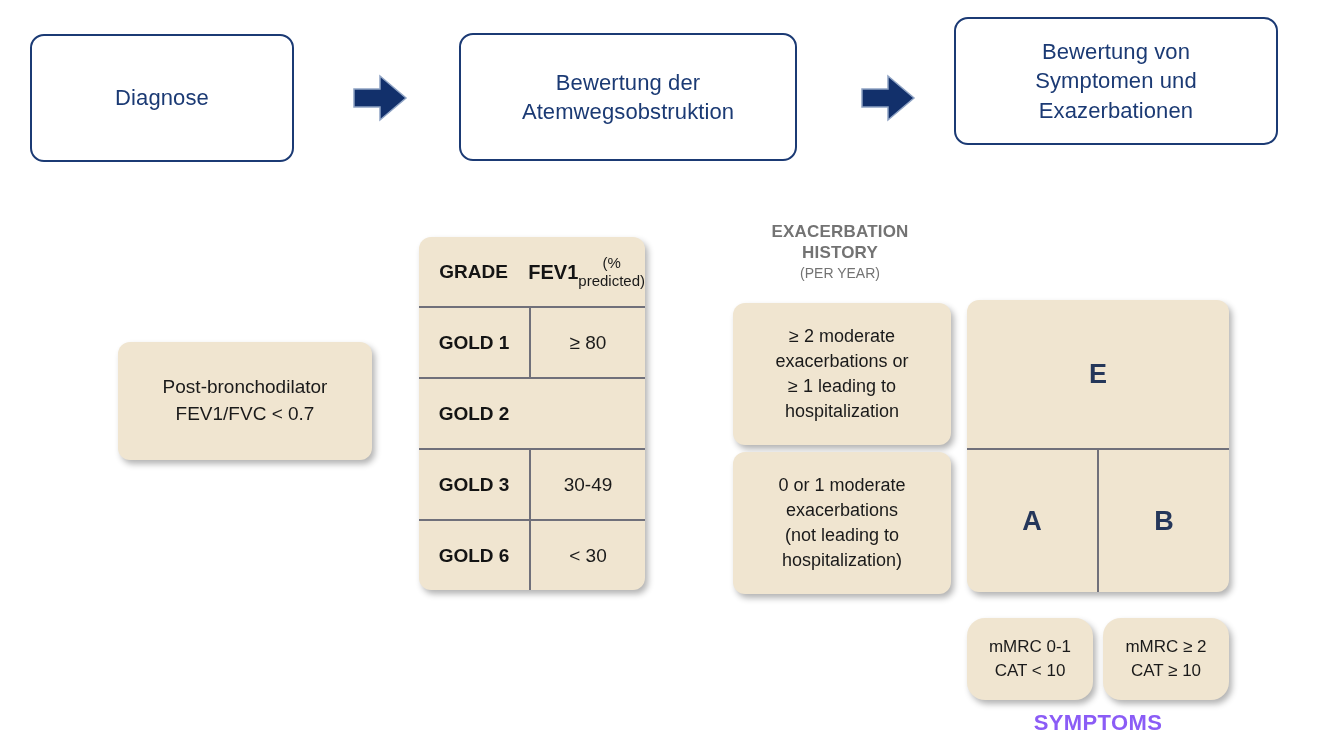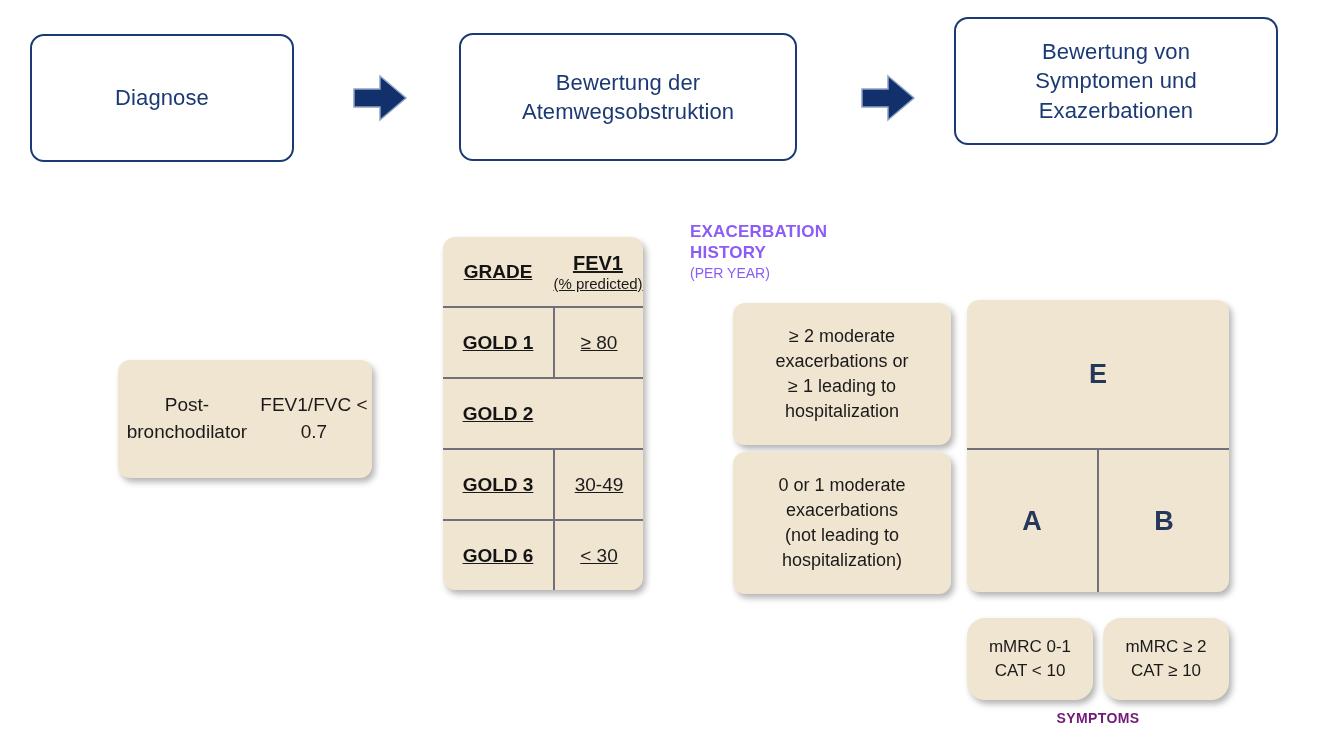--- a/index.html
+++ b/index.html
@@ -60,71 +60,69 @@
     color: #1a1a1a;
   }
 
   
   #postbd-card {
     left: 118px;
     top: 342px;
     width: 254px;
     height: 118px;
     display: flex;
-    flex-direction: row;
+    flex-direction: column;
     align-items: center;
     justify-content: center;
     text-align: center;
     font-size: 19px;
     line-height: 1.42;
-    margin-top: 18px;
   }
 
   
   #gold-table {
-    left: 443px;
+    left: 419px;
     top: 237px;
-    width: 200px;
+    width: 226px;
     height: 353px;
     display: flex;
     flex-direction: column;
     overflow: hidden;
-    text-decoration: underline;
   }
   .gold-row {
     display: flex;
     flex: 1 1 0;
     align-items: stretch;
     border-top: 2px solid #70707a;
   }
   .gold-row.head { border-top: none; }
   .gold-cell {
     display: flex;
     align-items: center;
     justify-content: center;
     text-align: center;
     box-sizing: border-box;
   }
   .gold-cell.c1 { width: 110px; }
   .gold-cell.c2 { flex: 1; border-left: 2px solid #70707a; }
   .gold-row.head .gold-cell.c2 { border-left: none; }
   .gold-grade-label { font-size: 19px; font-weight: bold; color: #141414; }
   .gold-val { font-size: 19px; color: #1a1a1a; }
-  .fev1-head { display: flex; flex-direction: column; align-items: center; justify-content: center; line-height: 1.2; }
+  .fev1-head { display: flex; flex-direction: row; align-items: center; justify-content: center; line-height: 1.2; }
   .fev1-head .t1 { font-size: 20px; font-weight: bold; color: #141414; }
   .fev1-head .t2 { font-size: 15px; color: #1a1a1a; }
 
   
   #exac-heading {
     position: absolute;
     left: 690px;
     top: 222px;
     width: 300px;
-    text-align: left;
-    color: #8b5cf6;
+    text-align: center;
+    color: #737373;
     line-height: 1.22;
   }
   #exac-heading .h1 { font-size: 17px; font-weight: bold; letter-spacing: .2px; display: block; }
   #exac-heading .h2 { font-size: 17px; font-weight: bold; letter-spacing: .2px; display: block; }
   #exac-heading .h3 { font-size: 14px; display: block; margin-top: 2px; }
 
   .exac-card {
     width: 218px;
     display: flex;
     align-items: center;
@@ -187,24 +185,24 @@
   }
   #mmrc-card-0 { left: 967px; }
   #mmrc-card-1 { left: 1103px; }
 
   #symptoms-label {
     position: absolute;
     left: 967px;
     top: 710px;
     width: 262px;
     text-align: center;
-    font-size: 14px;
+    font-size: 22px;
     font-weight: bold;
     letter-spacing: .4px;
-    color: #701a75;
+    color: #8b5cf6;
   }
 </style>
 </head>
 <body>
 
 <div id="canvas">
 
   <div class="flow-box" id="flow-box-0">
     <span>Diagnose</span>
   </div>

